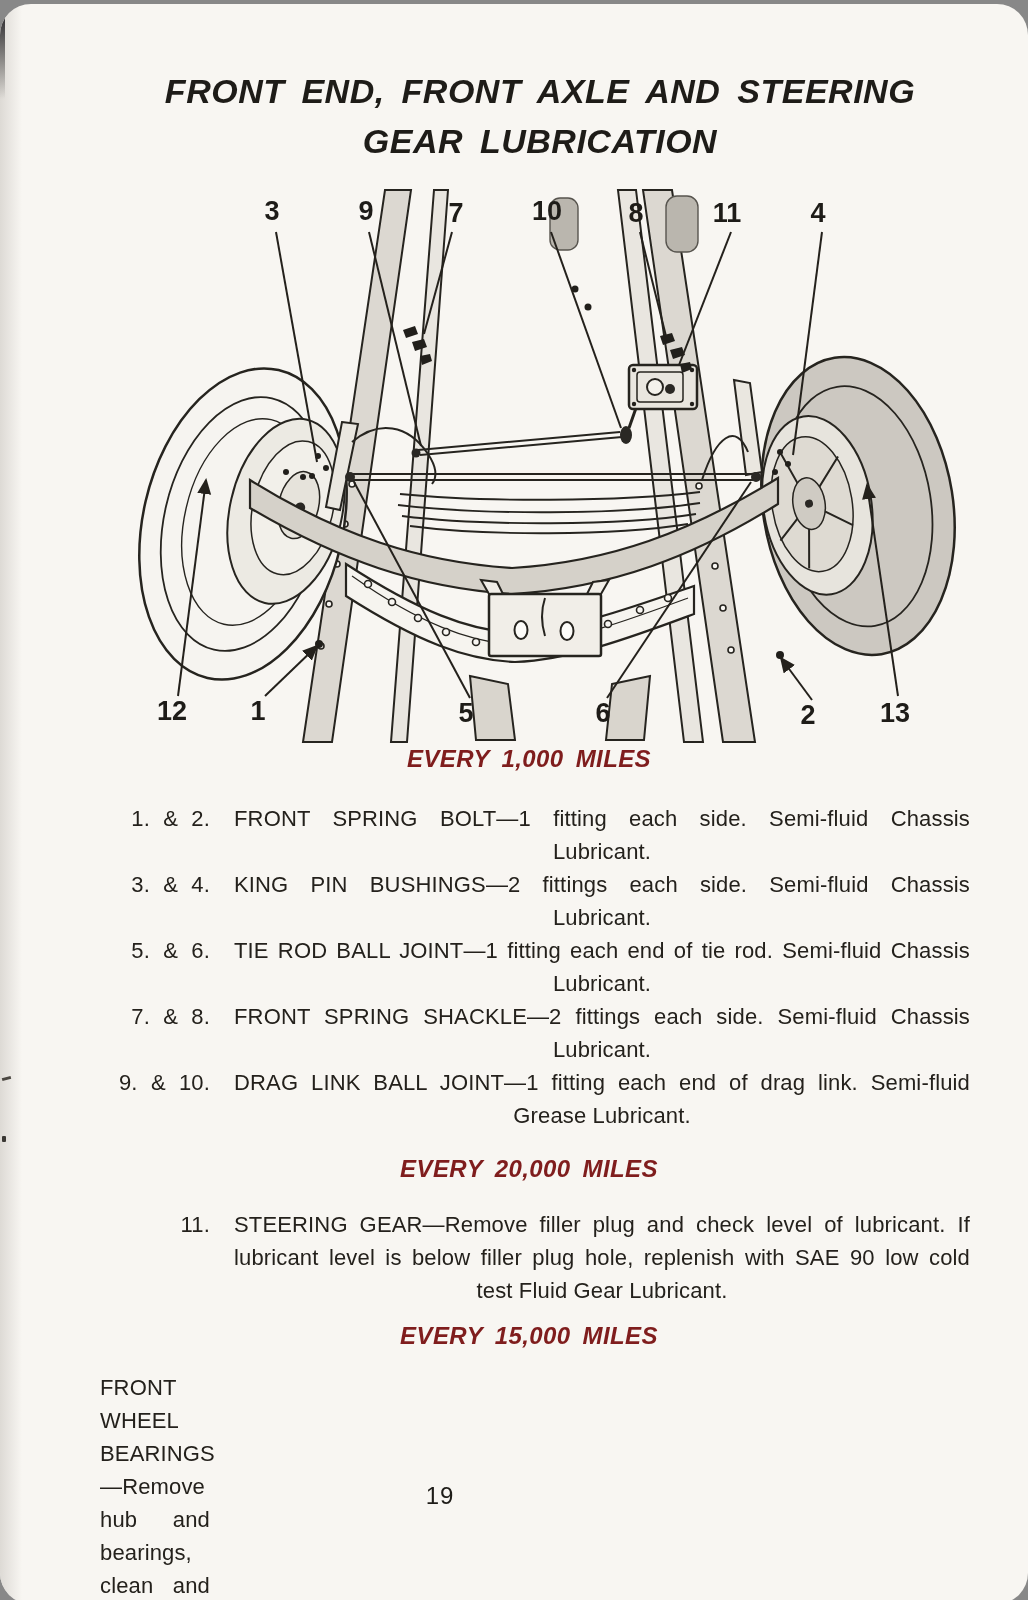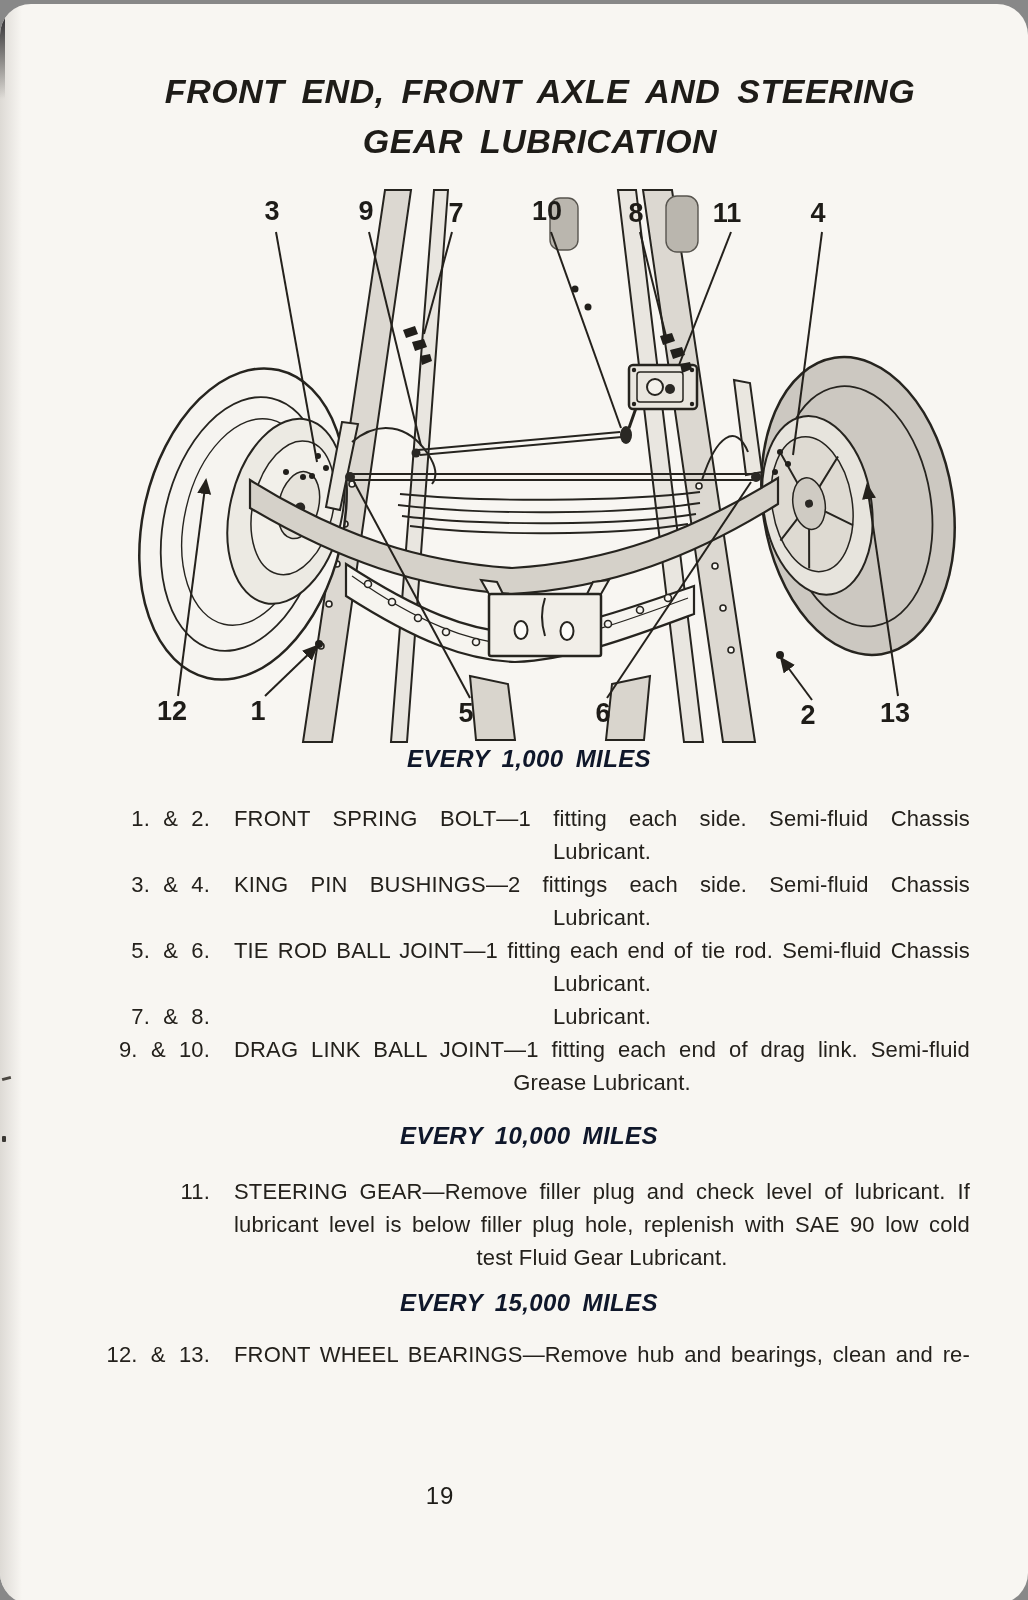--- a/index.html
+++ b/index.html
@@ -17,21 +17,21 @@
   .speck2{position:absolute;left:2px;top:1132px;width:4px;height:6px;background:#3b3834;border-radius:1px;}
 
   .title-block{position:absolute;left:52px;top:62px;width:976px;text-align:center;
     font-style:italic;font-weight:700;font-size:34px;line-height:50px;
     letter-spacing:0.5px;word-spacing:7px;color:#1e1c18;}
   .diagram-wrap{position:absolute;left:0;top:180px;width:1028px;height:565px;}
   svg text.co{font-family:"Liberation Sans",sans-serif;font-weight:700;font-size:27px;fill:#1e1c18;}
 
   .sections{position:absolute;left:100px;top:740px;width:858px;font-size:22px;line-height:33px;letter-spacing:0.15px;}
   .sec-heading{text-align:center;font-style:italic;font-weight:700;font-size:24px;line-height:30px;
-    word-spacing:5px;letter-spacing:0.4px;color:#0f172a;}
+    word-spacing:5px;letter-spacing:0.4px;color:#7f1d1d;}
   .sec:nth-of-type(1) .sec-heading{margin-bottom:28px;}
   .sec:nth-of-type(2) .sec-heading{margin-top:22px;margin-bottom:24px;}
   .sec:nth-of-type(3) .sec-heading{margin-top:14px;margin-bottom:20px;}
   .item{display:grid;grid-template-columns:110px 736px;column-gap:24px;}
   .item-label{text-align:right;word-spacing:7px;white-space:nowrap;}
   .jline{text-align:justify;text-align-last:justify;}
   .lline{text-align:center;}
   .page-number{position:absolute;left:0;top:1478px;width:880px;text-align:center;
     font-size:24px;letter-spacing:1px;color:#1e1c18;}
 </style>
@@ -256,46 +256,46 @@
         <div class="item">
           <div class="item-label">5. &amp; 6.</div>
           <div class="item-body">
             <div class="jline">TIE ROD BALL JOINT—1 fitting each end of tie rod. Semi-fluid Chassis</div>
             <div class="lline">Lubricant.</div>
           </div>
         </div>
         <div class="item">
           <div class="item-label">7. &amp; 8.</div>
           <div class="item-body">
+            <div class="jline">FRONT SPRING SHACKLE—2 fittings each side. Semi-fluid Chassis</div>
             <div class="lline">Lubricant.</div>
           </div>
         </div>
         <div class="item">
           <div class="item-label">9. &amp; 10.</div>
           <div class="item-body">
             <div class="jline">DRAG LINK BALL JOINT—1 fitting each end of drag link. Semi-fluid</div>
             <div class="lline">Grease Lubricant.</div>
           </div>
         </div>
       </div>
       <div class="sec">
-        <div class="sec-heading">EVERY 10,000 MILES</div>
+        <div class="sec-heading">EVERY 20,000 MILES</div>
         <div class="item">
           <div class="item-label">11.</div>
           <div class="item-body">
             <div class="jline">STEERING GEAR—Remove filler plug and check level of lubricant. If</div>
             <div class="jline">lubricant level is below filler plug hole, replenish with SAE 90 low cold</div>
             <div class="lline">test Fluid Gear Lubricant.</div>
           </div>
         </div>
       </div>
       <div class="sec">
         <div class="sec-heading">EVERY 15,000 MILES</div>
         <div class="item">
-          <div class="item-label">12. &amp; 13.</div>
           <div class="item-body">
             <div class="jline">FRONT WHEEL BEARINGS—Remove hub and bearings, clean and re-</div>
           </div>
         </div>
       </div>
     </div>
 
   <div class="page-number">19</div>
 </div>
 

